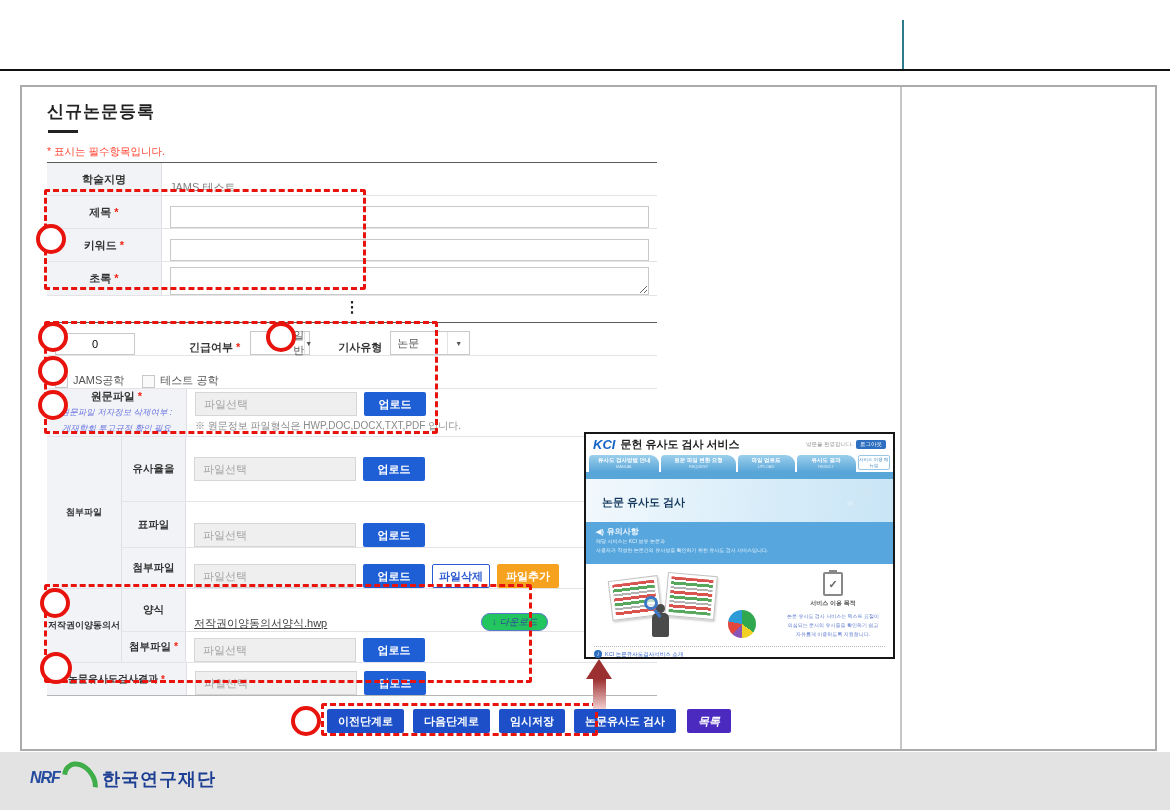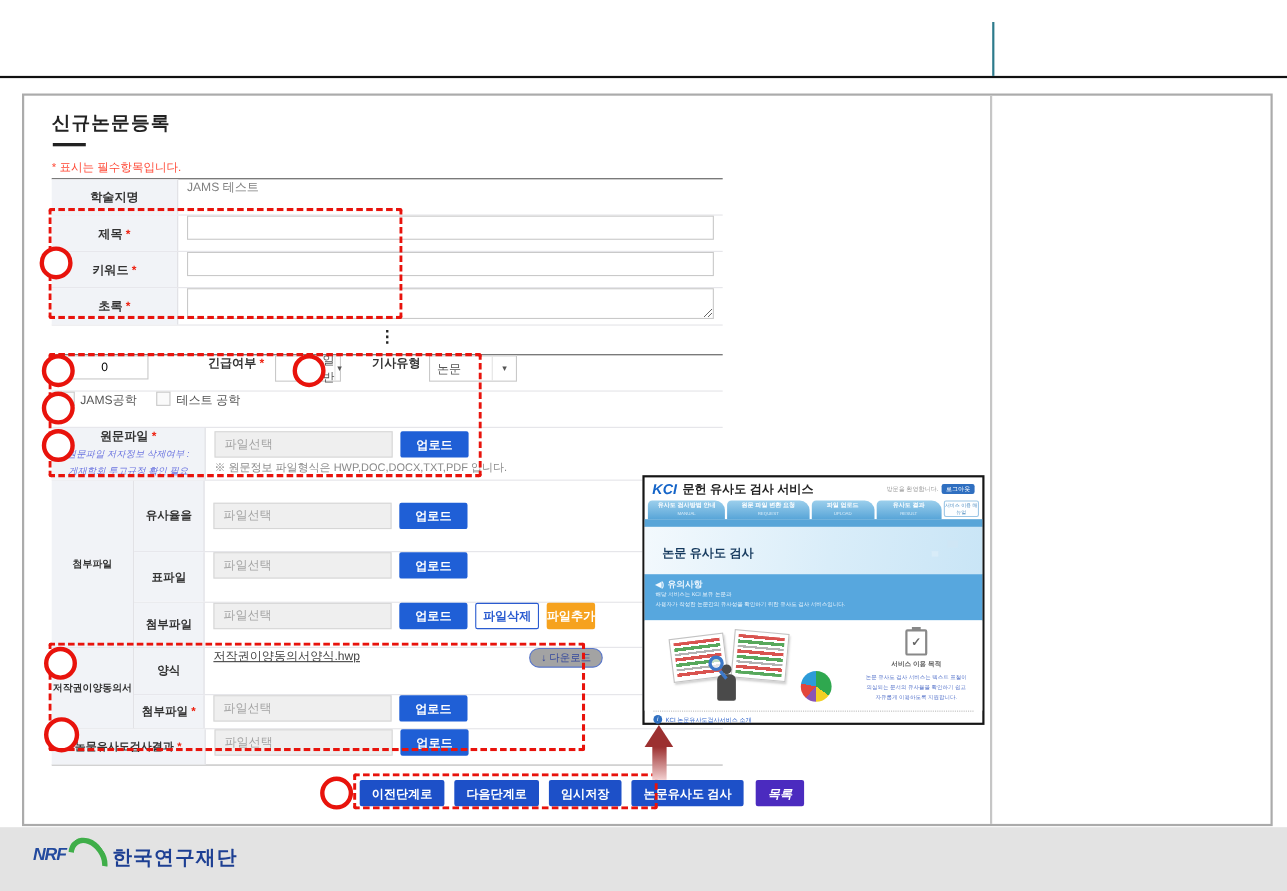--- a/index.html
+++ b/index.html
@@ -18,52 +18,52 @@
 
   
   .tbl { position:absolute; left:25px; width:610px; border-top:1.5px solid #5a5a5a; font-size:11px; color:#333; background:#fff; }
   .tblA { top:75px; }
   .tblB { top:235px; border-bottom:1px solid #b5b5b5; }
   .gap-dots { position:absolute; left:25px; top:207px; width:610px; height:28px; text-align:center; font-size:15px; font-weight:bold; color:#222; line-height:26px; }
   .row { display:flex; border-bottom:1px solid #e4e4e8; align-items:stretch; }
   .tblB > .row:last-child, .ginner .row:last-child { border-bottom:none; }
   .lbl { background:#f1f3f7; border-right:1px solid #e0e0e4; display:flex; flex-direction:column; align-items:center; justify-content:center; font-weight:bold; color:#333; flex-shrink:0; text-align:center; }
   .lblA { width:115px; } .lblB { width:140px; }
-  .cell { flex:1; display:flex; align-items:flex-start; padding:0 8px; position:relative; }
+  .cell { flex:1; display:flex; align-items:flex-end; padding:0 8px; position:relative; }
   .cell.col { flex-direction:column; align-items:flex-start; justify-content:center; }
   .frow { display:flex; align-items:center; width:100%; }
   .h33{height:33px}.h34{height:34px}.h48{height:48px}.h65{height:65px}.h46{height:46px}.h40{height:40px}.h43{height:43px}.h30{height:30px}.h32{height:32px}
   .req { color:#ee2211; margin-left:3px; font-weight:bold; }
   .val-text { color:#808080; }
 
   .ti { flex:1; height:22px; border:1px solid #c9c9c9; background:#fff; font-size:11px; padding:0 5px; }
   .ti-area { flex:1; height:28px; border:1px solid #c9c9c9; background:#fff; font-size:11px; padding:2px 5px; }
   .num-input { width:80px; height:22px; border:1px solid #c9c9c9; text-align:center; font-size:11px; }
   .finput { width:162px; height:24px; background:#efefef; border:1px solid #d6d6d6; color:#a4a4a4; font-size:11px; line-height:22px; padding-left:8px; flex-shrink:0; }
   .btn { height:24px; border-radius:2px; font-size:11px; font-weight:bold; display:inline-flex; align-items:center; justify-content:center; cursor:pointer; flex-shrink:0; }
   .btn-up { width:62px; background:#1f5fd6; color:#fff; margin-left:7px; }
   .btn-del { width:58px; background:#fff; border:1px solid #2a5bd0; color:#2a5bd0; margin-left:7px; }
-  .btn-add { width:44px; background:#f6a21e; color:#fff; margin-left:7px; }
+  .btn-add { width:62px; background:#f6a21e; color:#fff; margin-left:7px; }
   .note { font-size:10px; color:#8a8a8a; margin-top:3px; line-height:1.35; }
   .lbl-note { font-size:8.5px; color:#6b74e0; font-style:italic; font-weight:normal; line-height:1.6; margin-top:2px; }
 
   .sel { height:24px; border:1px solid #c9c9c9; background:#fff; display:flex; align-items:center; flex-shrink:0; }
   .sel .sval { flex:1; padding-left:6px; font-size:11px; color:#555; }
   .sel .ar { width:22px; height:100%; display:flex; align-items:center; justify-content:center; font-size:7px; color:#555; border-left:1px solid #e3e3e3; }
   .chk { width:13px; height:13px; border:1px solid #c8c8c8; background:#fafafa; margin-right:5px; flex-shrink:0; }
   .chk-label { color:#555; margin-right:18px; }
 
   .group { display:flex; border-bottom:1px solid #e4e4e8; }
   .glbl { width:75px; background:#f1f3f7; border-right:1px solid #e0e0e4; display:flex; align-items:center; justify-content:center; font-weight:bold; font-size:9px; white-space:nowrap; }
   .ginner { flex:1; display:flex; flex-direction:column; }
   .ginner .lbl { width:64px; font-size:10.5px; }
   .lbl-sim { font-size:10px; white-space:nowrap; flex-direction:row; }
 
   .link { color:#444; text-decoration:underline; font-size:11px; }
-  .pill { position:absolute; left:295px; height:18px; border:1px solid #5a77c9; border-radius:10px; color:#33479d; font-size:9.5px; padding:0 10px; display:inline-flex; align-items:center; background:#a3a3a3; }
+  .pill { position:absolute; left:295px; height:18px; border:1px solid #5a77c9; border-radius:10px; color:#33479d; font-size:9.5px; padding:0 10px; display:inline-flex; align-items:center; background:#22c55e;font-style:italic; }
 
   
   .btnbar { position:absolute; left:327px; top:709px; display:flex; gap:9px; z-index:4; }
   .nav-btn { height:24px; padding:0 11px; background:#1d50c8; color:#fff; font-size:11px; font-weight:bold; border-radius:2px; display:flex; align-items:center; cursor:pointer; }
   .list-btn { background:#4b2bbf; margin-left:2px;font-style:italic; }
 
   
   .ann-rect { position:absolute; border:3px dashed #e8130c; border-radius:3px; z-index:5; pointer-events:none; }
   .r1 { left:44px; top:189px; width:322px; height:101px; }
   .r2 { left:44px; top:321px; width:394px; height:113px; }

